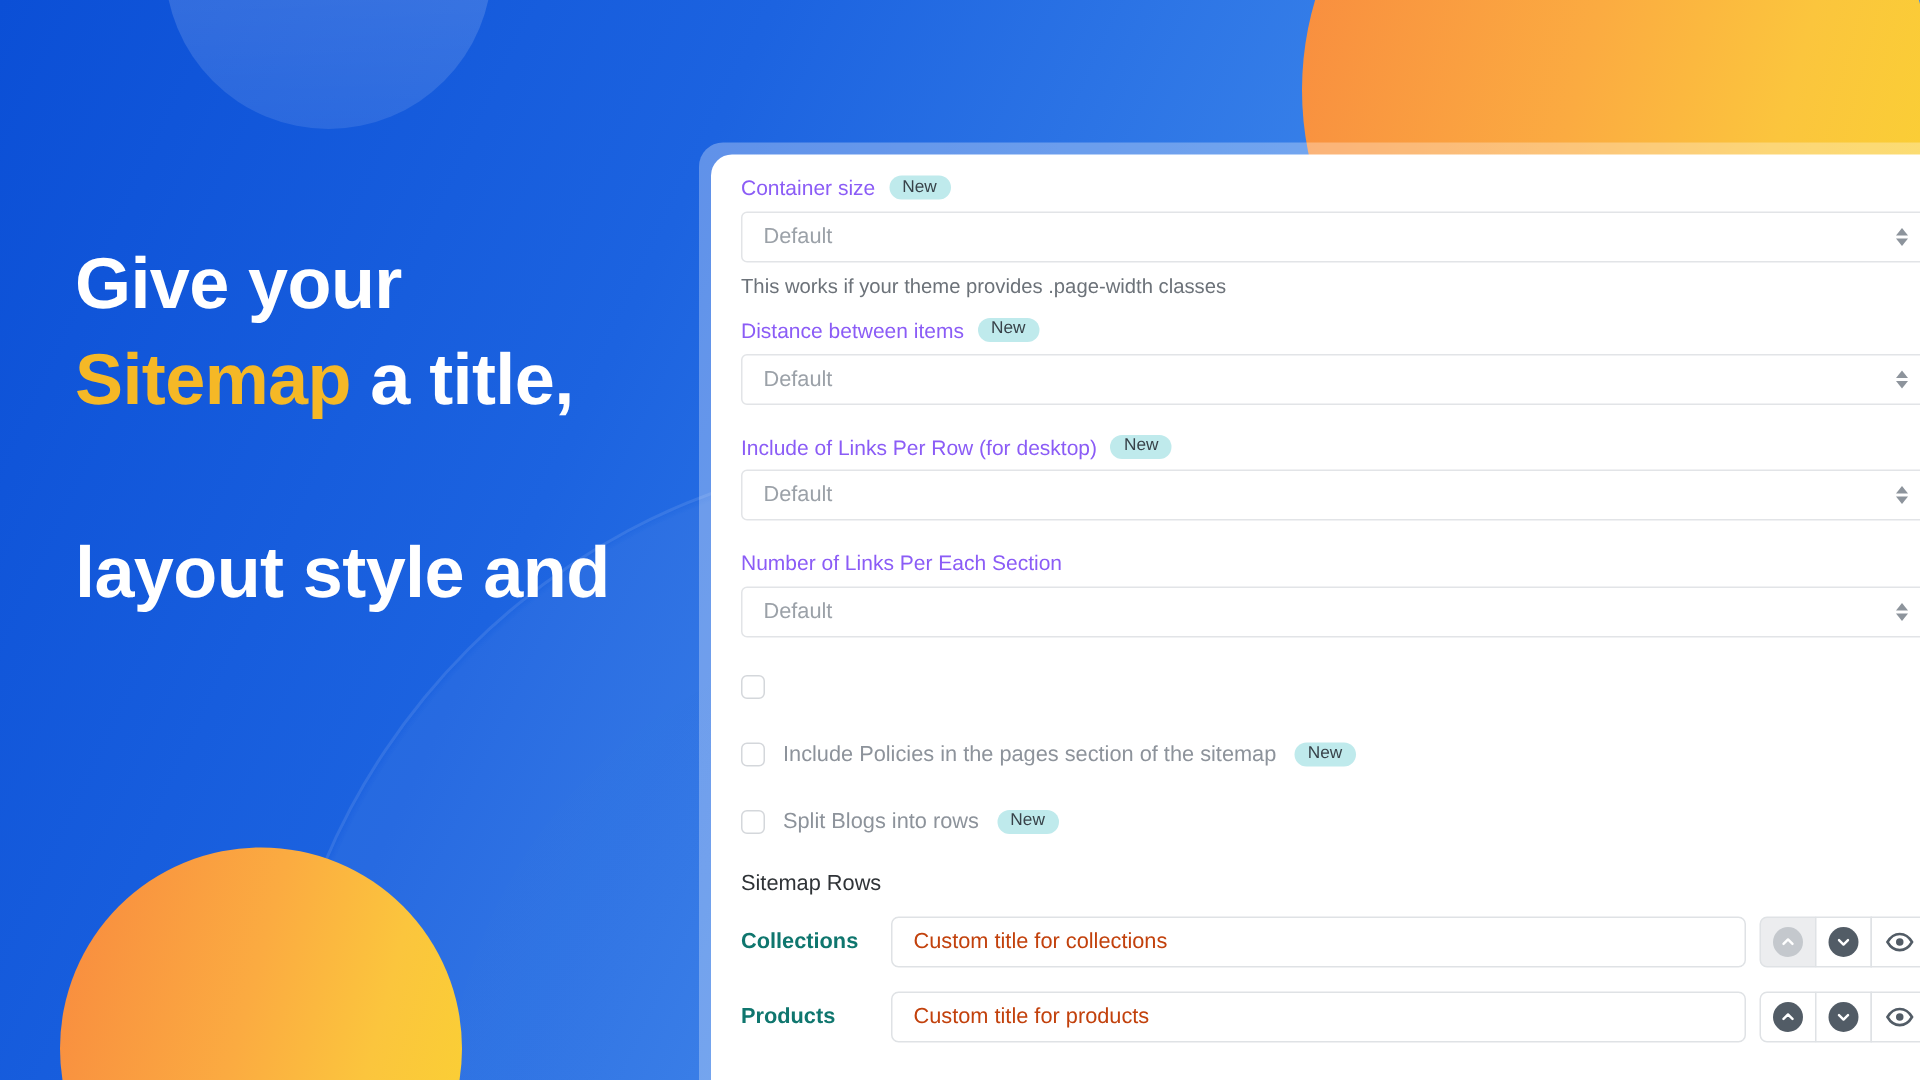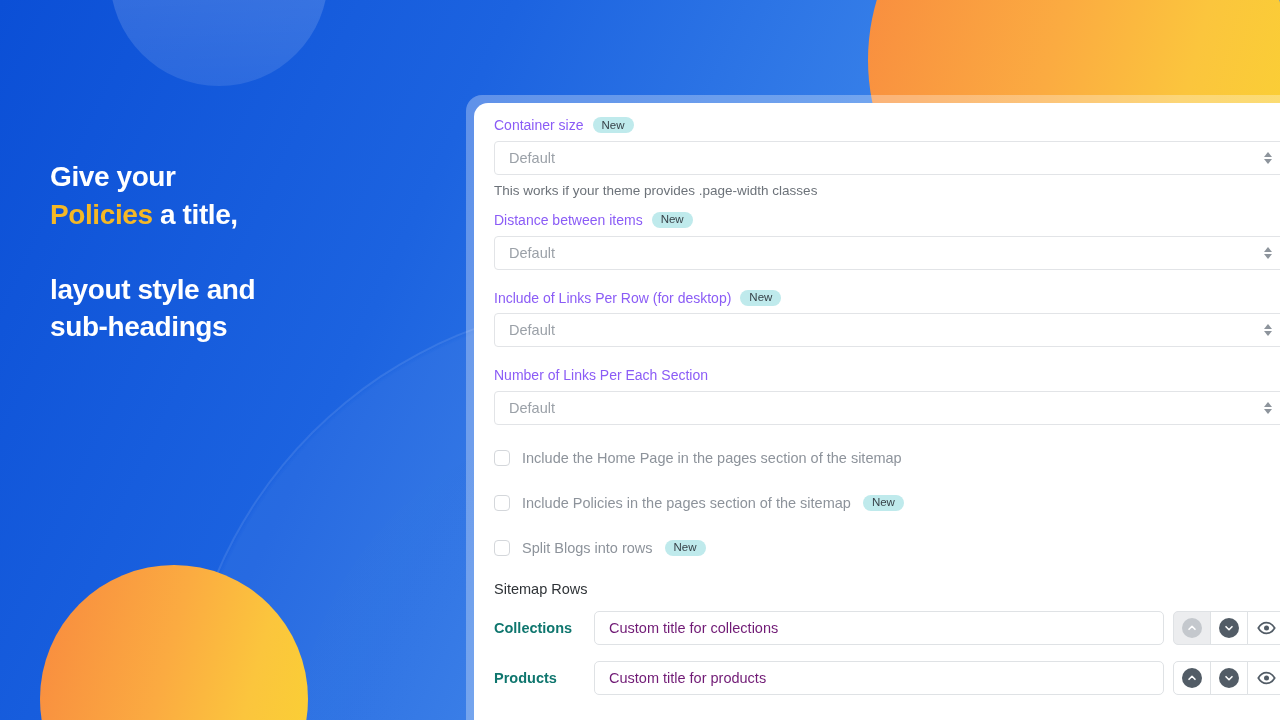--- a/index.html
+++ b/index.html
@@ -43,21 +43,21 @@
   }
   .sun-top-right { right: -8px; top: -150px; width: 420px; height: 420px; }
   .sun-bottom-left { left: 40px; top: 565px; width: 268px; height: 268px; }
 
   
   .headline {
     position: absolute;
     left: 50px; top: 158px;
     width: 420px;
     color: #ffffff;
-    font-size: 28px;
+    font-size: 48px;
     line-height: 1.34;
     font-weight: 700;
     letter-spacing: -0.4px;
   }
   .headline .hl-accent { color: #f5b826; }
 
   
   .panel-frame {
     position: absolute;
     left: 466px; top: 95px;
@@ -181,21 +181,21 @@
   }
   .row-input {
     width: 570px;
     height: 34px;
     border: 1px solid #dfe2e5;
     border-radius: 5px;
     display: flex;
     align-items: center;
     padding-left: 14px;
     font-size: 14.5px;
-    color: #701a75;
+    color: #c2410c;
     background: #fff;
   }
   .btn-group {
     display: flex;
     margin-left: 9px;
   }
   .icon-btn {
     width: 38px; height: 34px;
     border: 1px solid #dfe2e5;
     background: #ffffff;
@@ -226,24 +226,23 @@
 
 <div id="stage">
 
   <div class="bg-circle-top-left"></div>
   <div class="bg-arc"></div>
   <div class="sun sun-top-right"></div>
   <div class="sun sun-bottom-left"></div>
 
   <div class="headline">
     <span>Give your</span><br>
-    <span class="hl-accent">Policies</span><span> a title,</span><br>
+    <span class="hl-accent">Sitemap</span><span> a title,</span><br>
     <br>
     <span>layout style and</span><br>
-    <span>sub-headings</span>
   </div>
 
   <div class="panel-frame"></div>
   <div class="panel">
 
     <div class="field-block">
       <div class="field-label-row">
         <span class="field-label">Container size</span>
         <span class="badge-new">New</span>
       </div>
@@ -297,21 +296,20 @@
             <span class="up"></span>
             <span class="down"></span>
           </span>
       </div>
     </div>
 
     <div style="height:17px"></div>
 
     <div class="check-row">
       <span class="checkbox"></span>
-      <span class="check-label">Include the Home Page in the pages section of the sitemap</span>
     </div>
 
     <div class="check-row">
       <span class="checkbox"></span>
       <span class="check-label">Include Policies in the pages section of the sitemap</span>
       <span class="badge-new">New</span>
     </div>
 
     <div class="check-row">
       <span class="checkbox"></span>

